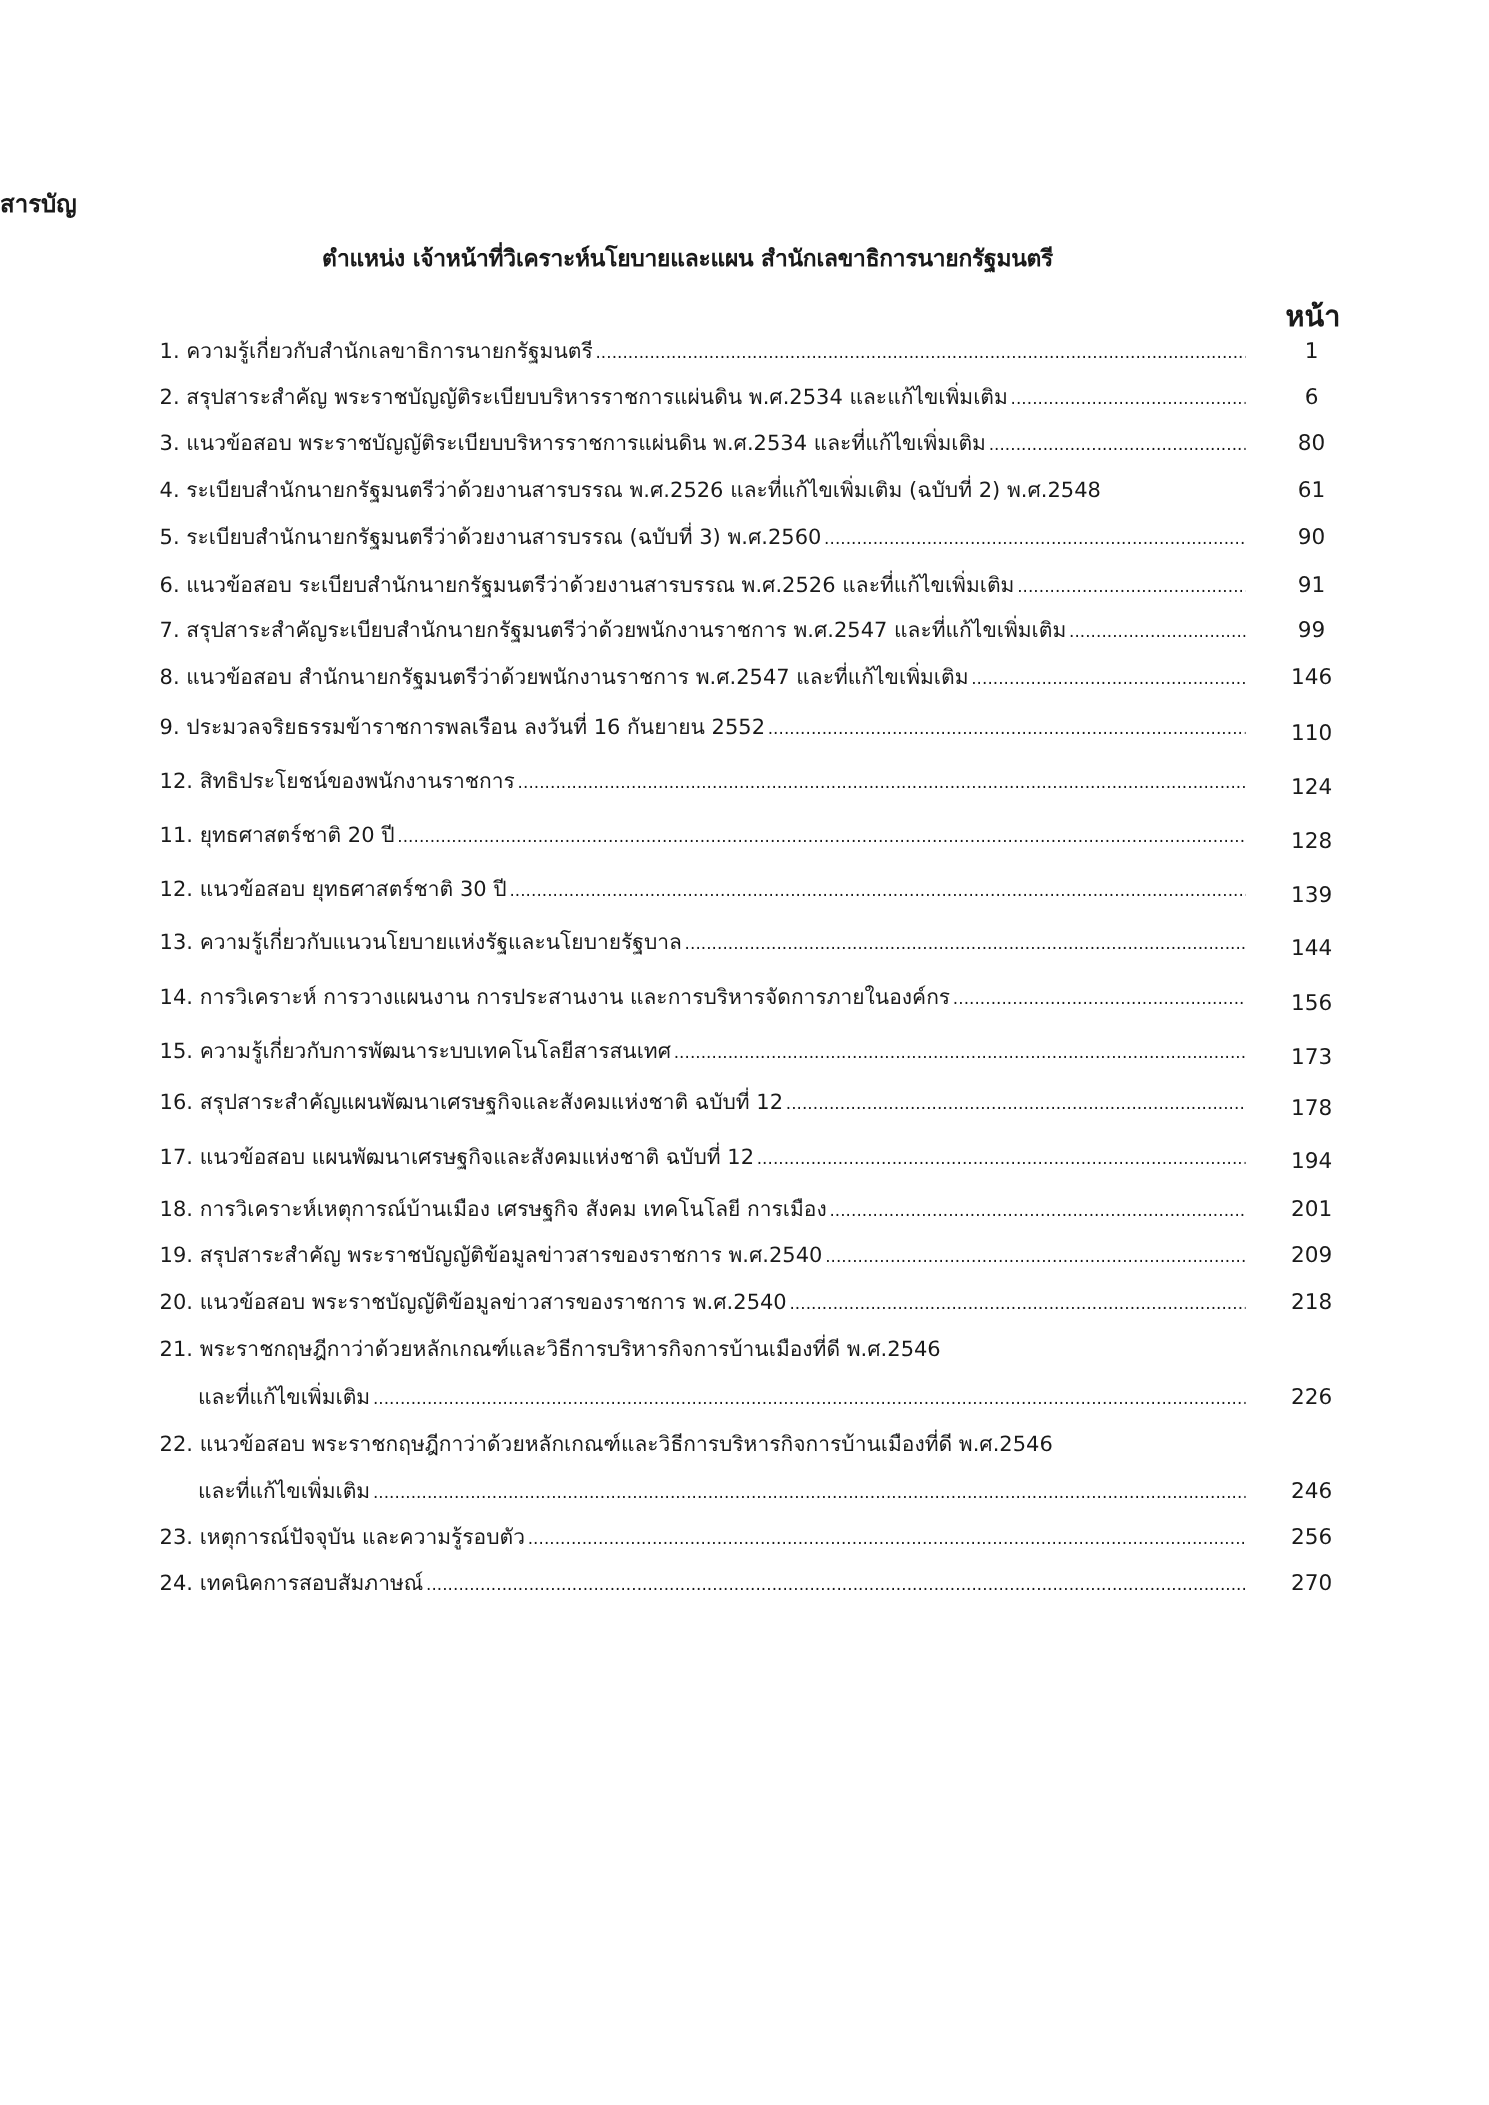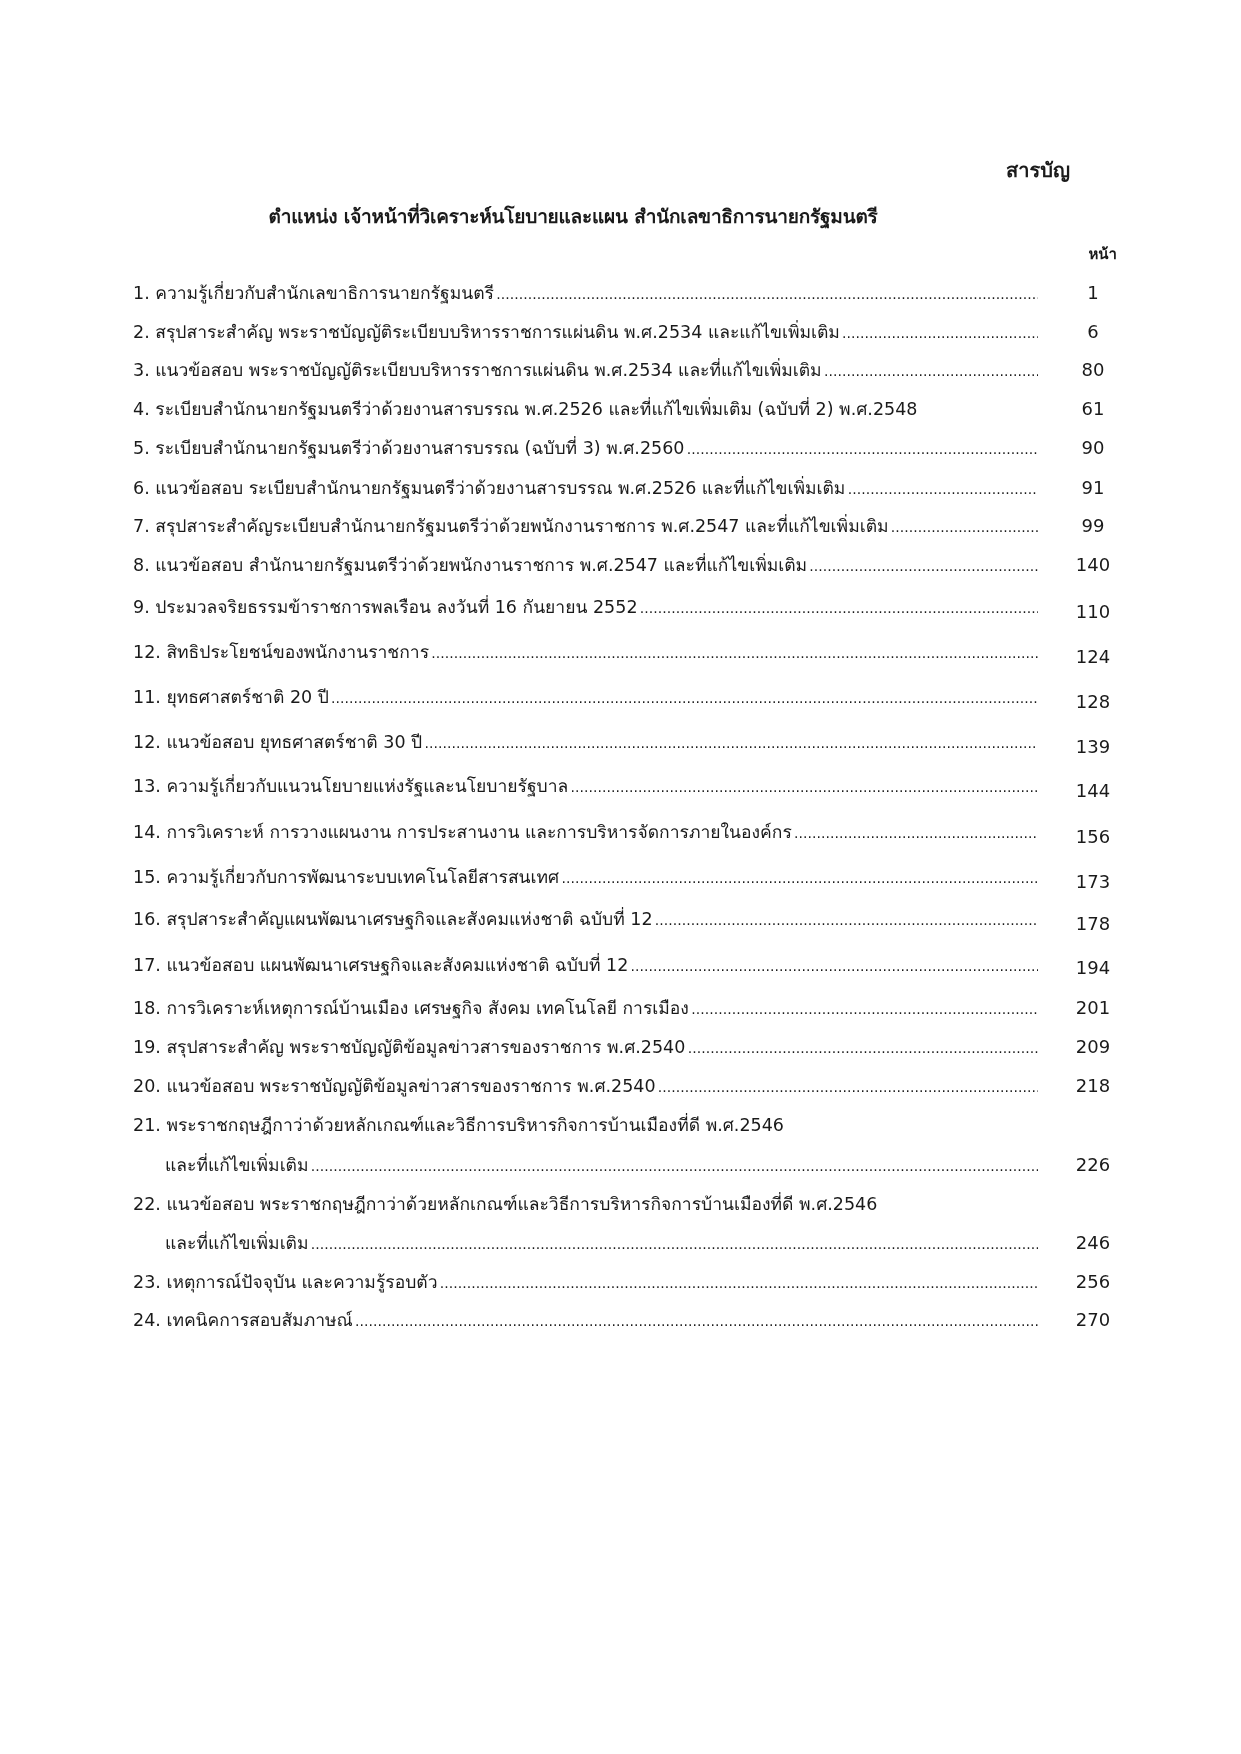--- a/index.html
+++ b/index.html
@@ -20,43 +20,42 @@
       left: 0; top: 0;
       width: 1241px;
       height: 1754px;
       background: #ffffff;
     }
     .doc-title {
       position: absolute;
       left: 0;
       width: 1056px;
       top: 156px;
-      text-align: right;
+      text-align: left;
       font-weight: bold;
       font-size: 20px;
       line-height: 28px;
-      margin-left: 14px;
     }
     .doc-subtitle {
       position: absolute;
       left: 0;
       width: 1146px;
       top: 202px;
       text-align: center;
       font-weight: bold;
       font-size: 19px;
       line-height: 28px;
       letter-spacing: -0.2px;
     }
     .page-col-header {
       position: absolute;
-      top: 240px;
+      top: 250px;
       right: 124px;
       font-weight: bold;
-      font-size: 15px;
+      font-size: 24px;
       line-height: 28px;
     }
     .toc {
       position: absolute;
       left: 133px;
       top: 0;
       width: 1000px;
     }
     .toc-row {
       position: absolute;
@@ -135,21 +134,21 @@
       <div class="toc-page">91</div>
     </div>
 
     <div class="toc-row" style="top:511px">
       <div class="toc-title"><span>7. สรุปสาระสำคัญระเบียบสำนักนายกรัฐมนตรีว่าด้วยพนักงานราชการ พ.ศ.2547 และที่แก้ไขเพิ่มเติม</span><span class="leader"></span></div>
       <div class="toc-page">99</div>
     </div>
 
     <div class="toc-row" style="top:550px">
       <div class="toc-title"><span>8. แนวข้อสอบ สำนักนายกรัฐมนตรีว่าด้วยพนักงานราชการ พ.ศ.2547 และที่แก้ไขเพิ่มเติม</span><span class="leader"></span></div>
-      <div class="toc-page">140</div>
+      <div class="toc-page">146</div>
     </div>
 
     <div class="toc-row" style="top:592px">
       <div class="toc-title"><span>9. ประมวลจริยธรรมข้าราชการพลเรือน ลงวันที่ 16 กันยายน 2552</span><span class="leader"></span></div>
       <div class="toc-page" style="top:5px">110</div>
     </div>
 
     <div class="toc-row" style="top:637px">
       <div class="toc-title"><span>12. สิทธิประโยชน์ของพนักงานราชการ</span><span class="leader"></span></div>
       <div class="toc-page" style="top:5px">124</div>

